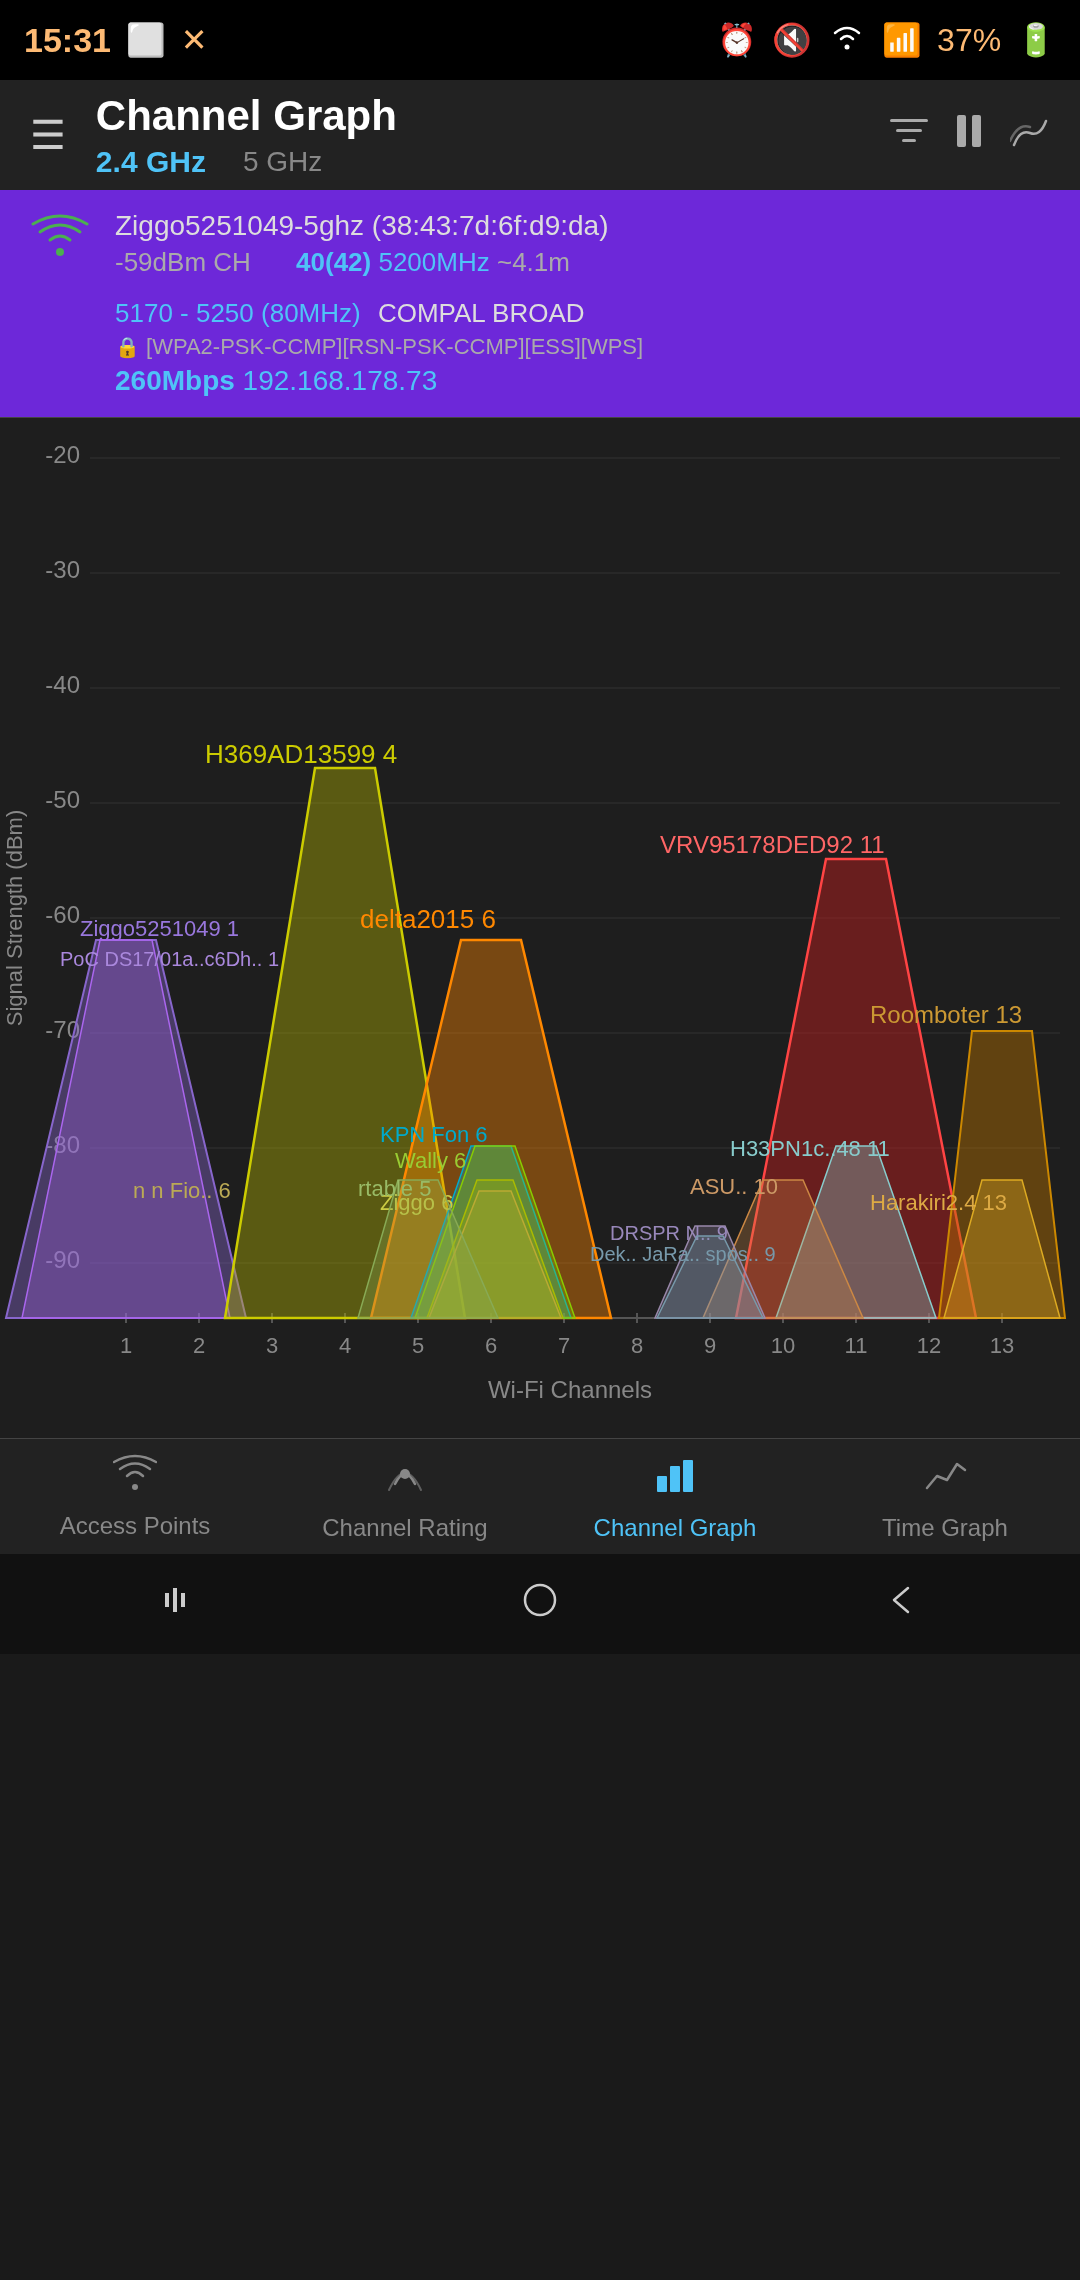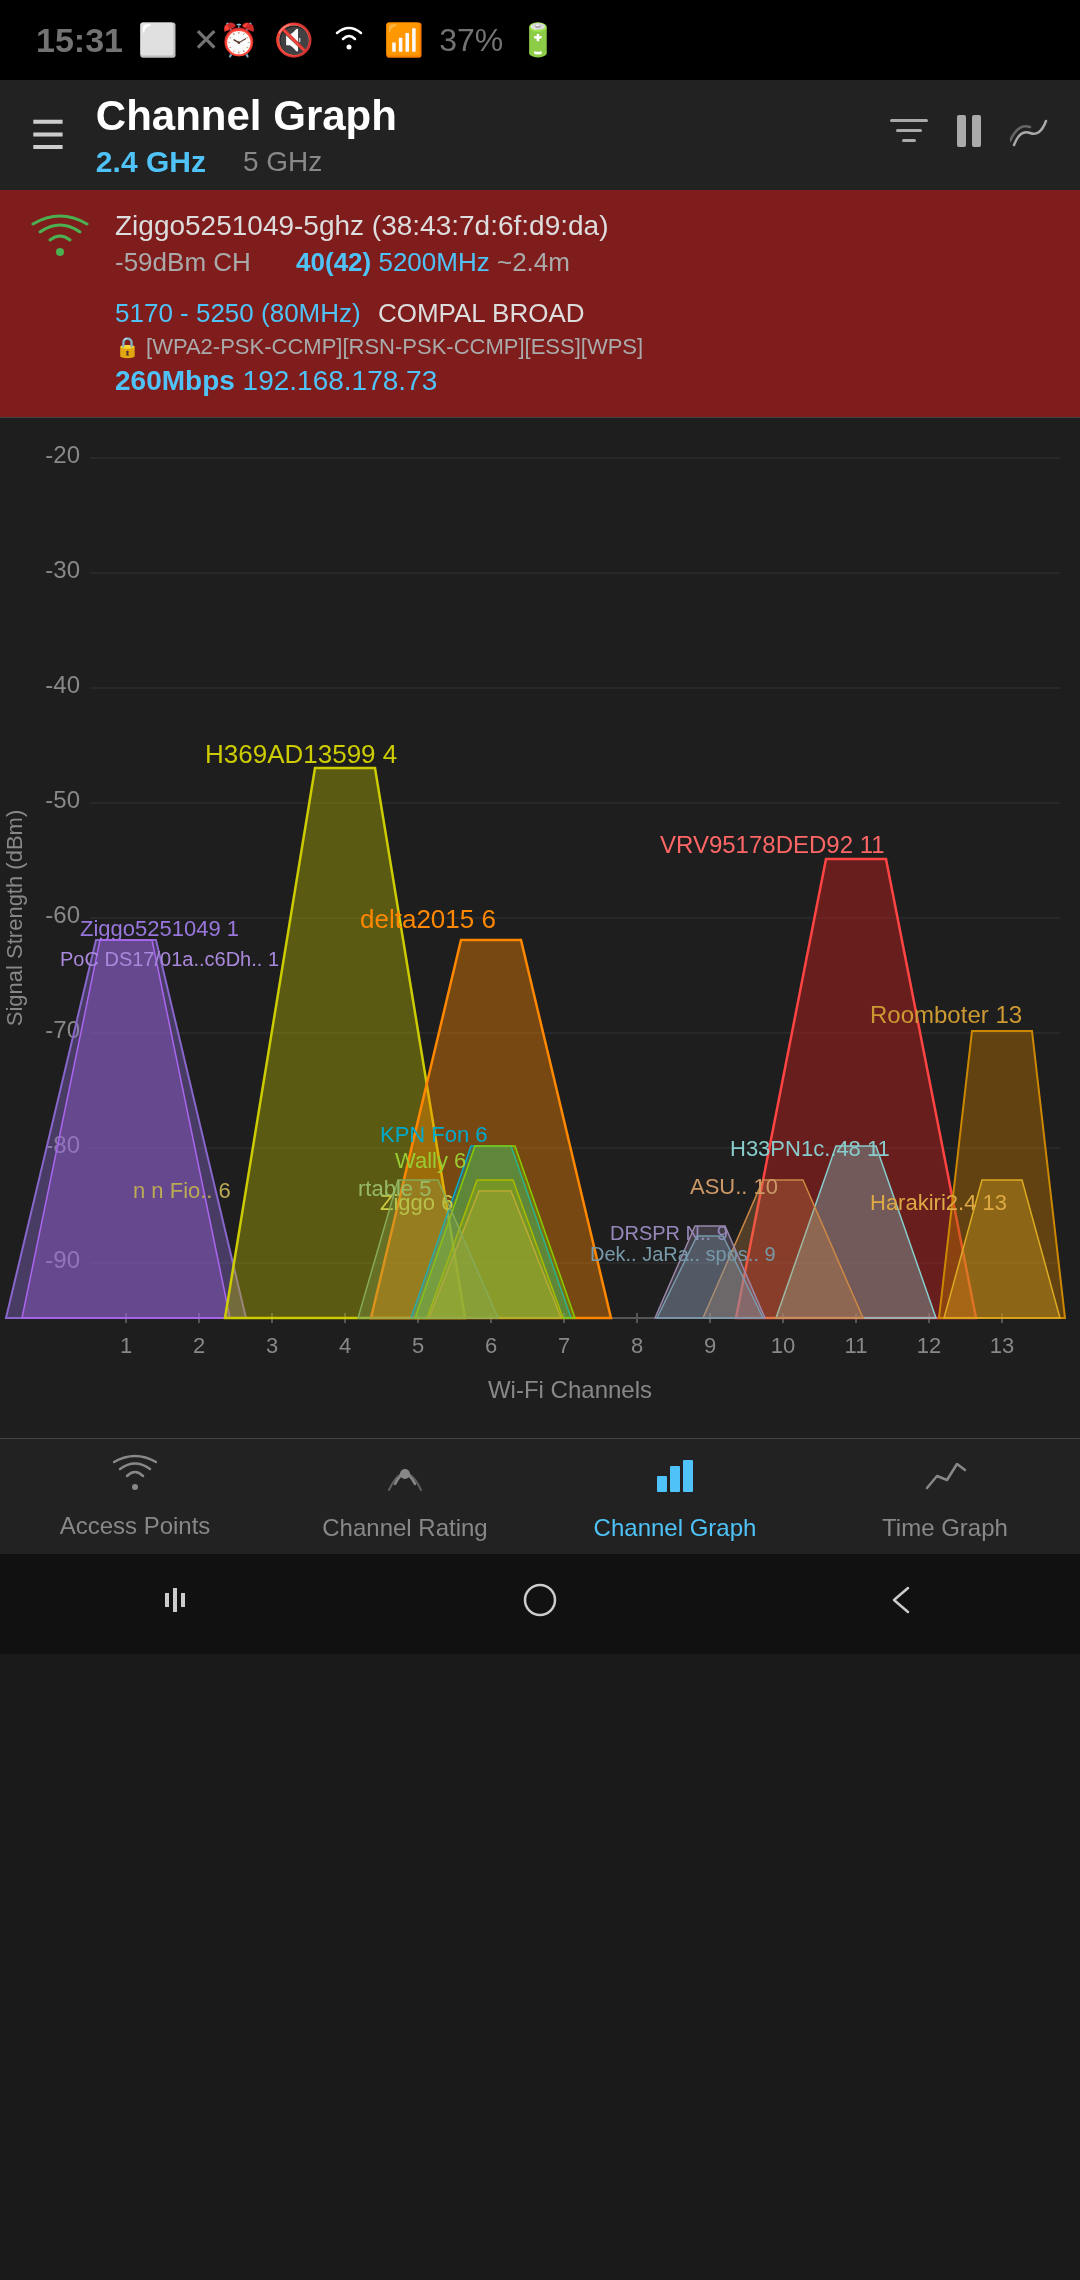--- a/index.html
+++ b/index.html
@@ -12,23 +12,24 @@
       overflow: hidden;
       color: #fff;
     }
 
     
     .status-bar {
       background: #000;
       height: 80px;
       display: flex;
       align-items: center;
-      padding: 0 36px;
+      justify-content: space-between;
+      padding: 0 24px;
       font-size: 32px;
-      color: #737373;
+      color: #fdba74;
     }
     .status-left { display: flex; align-items: center; gap: 15px; }
     .status-right { display: flex; align-items: center; gap: 15px; }
     .status-time { font-weight: bold; font-size: 34px; }
 
     
     .top-bar {
       background: #222;
       height: 110px;
       display: flex;
@@ -44,21 +45,21 @@
     .title-area { flex: 1; }
     .title-area h1 { font-size: 42px; font-weight: bold; color: #fff; }
     .freq-tabs { display: flex; gap: 37px; align-items: center; margin-top: 5px; }
     .freq-active { color: #4fc3f7; font-size: 30px; font-weight: bold; }
     .freq-inactive { color: #888; font-size: 28px; text-align: right; }
     .top-icons { display: flex; gap: 25px; align-items: center; }
     .top-icon { color: #aaa; font-size: 36px; }
 
     
     .info-card {
-      background: #7f1d1d;
+      background: #6d28d9;
       padding: 20px 30px;
       border-bottom: 1px solid #444;
     }
     .info-ssid { font-size: 28px; color: #ddd; margin-bottom: 5px; }
     .info-row1 { font-size: 26px; margin-bottom: 5px; }
     .info-dbm { color: #aaa; }
     .info-ch { color: #aaa; }
     .info-ch-num { color: #4fc3f7; font-weight: bold; margin-left: 38px; }
     .info-freq { color: #4fc3f7; }
     .info-dist { color: #aaa; }
@@ -189,21 +190,21 @@
     </div>
     <div style="flex:1;">
       <div class="info-ssid">Ziggo5251049-5ghz (38:43:7d:6f:d9:da)</div>
       <div class="info-row1">
         <span class="info-dbm">-59dBm</span>
         <span class="info-ch"> </span>
         <span style="color:#aaa;">CH </span>
         <span class="info-ch-num">40(42)</span>
         <span class="info-freq"> </span>
         <span style="color:#4fc3f7;">5200MHz</span>
-        <span class="info-dist">~2.4m</span>
+        <span class="info-dist">~4.1m</span>
       </div>
       <div class="info-row2">
         <span>5170 - 5250 (80MHz)</span>
         <span class="info-vendor">COMPAL BROAD</span>
       </div>
       <div class="info-row3">
         <span class="lock-icon">🔒</span>
         <span>[WPA2-PSK-CCMP][RSN-PSK-CCMP][ESS][WPS]</span>
       </div>
       <div class="info-row4">

